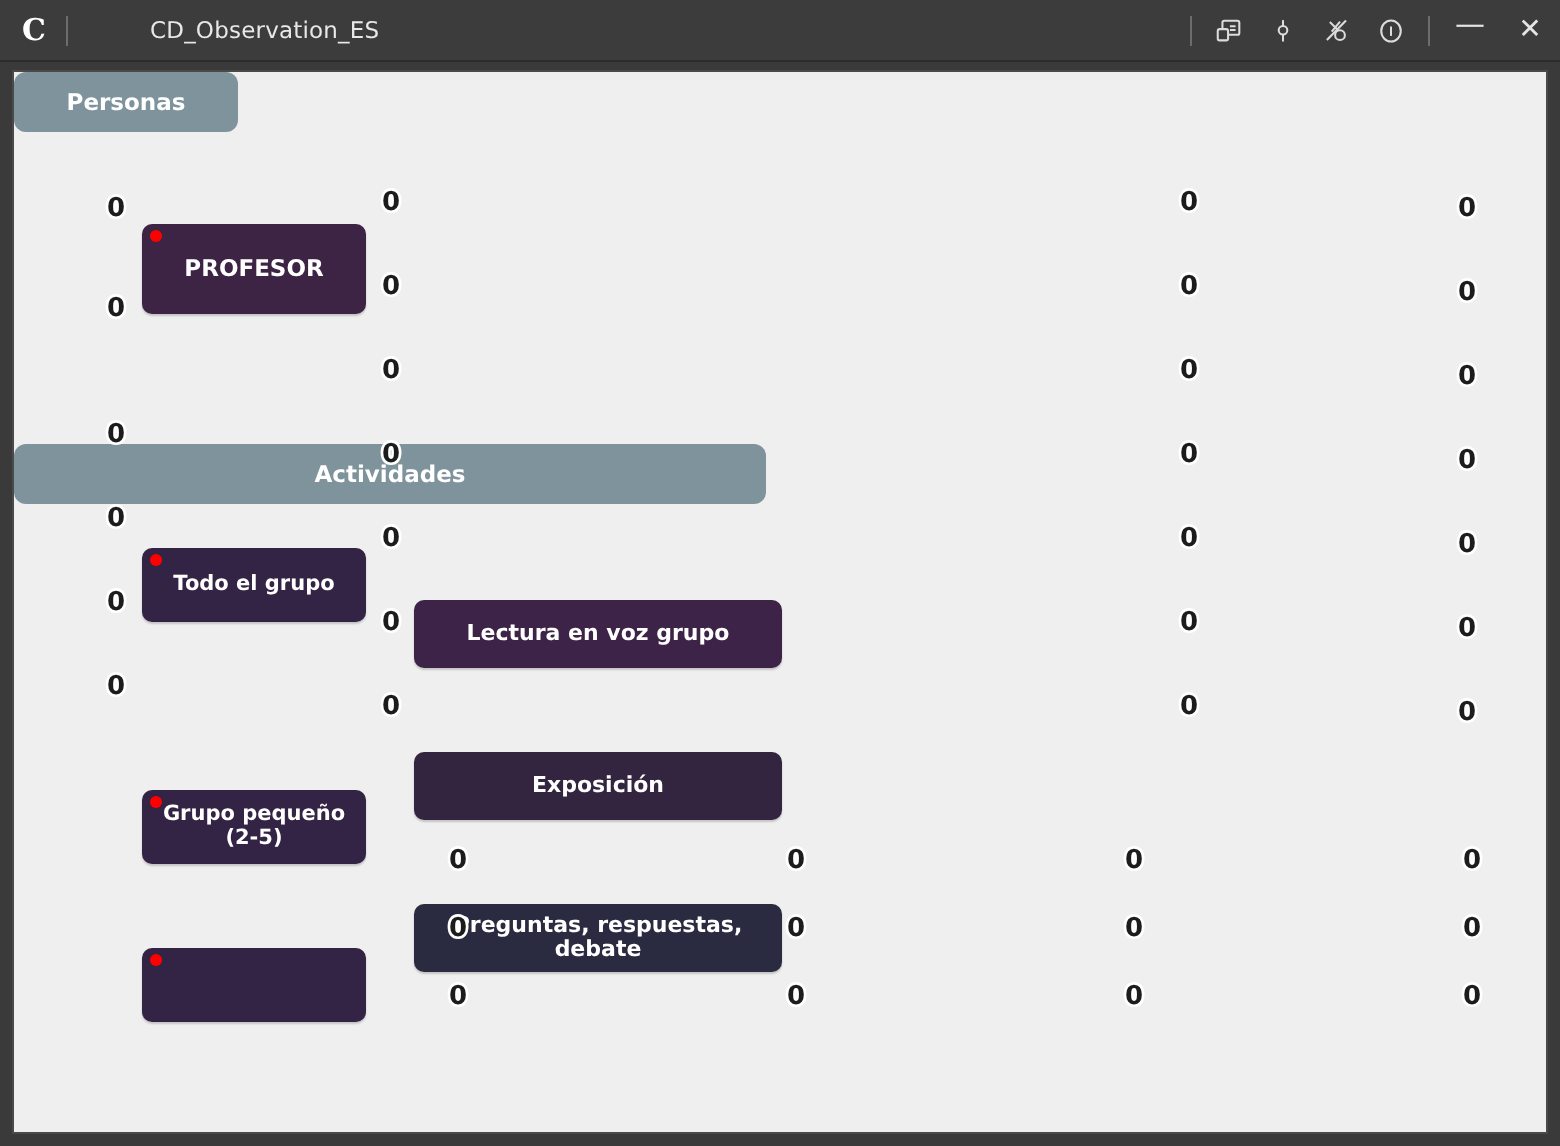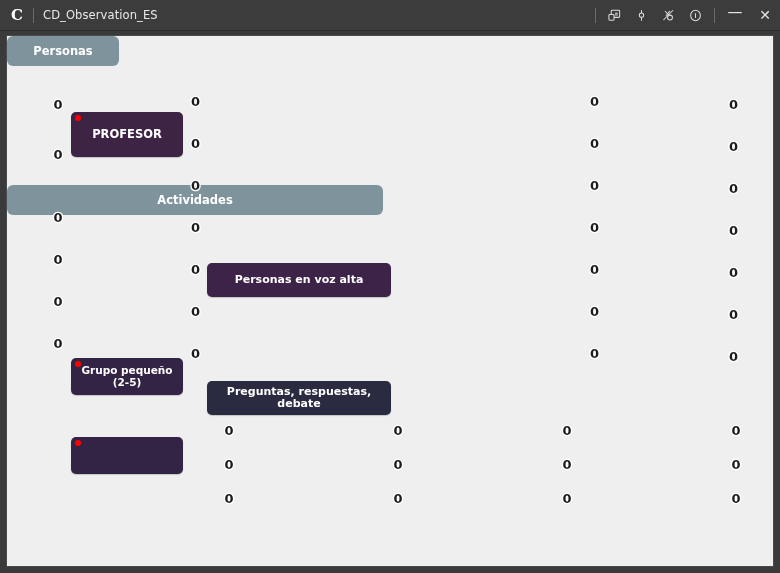--- a/index.html
+++ b/index.html
@@ -16,21 +16,21 @@
     height:30px;flex:0 0 30px;background:#3c3c3c;
     display:flex;align-items:center;color:#e9e9e9;
     border-bottom:1px solid #2c2c2c;
   }
   .logo{
     width:26px;text-align:center;font-weight:bold;font-size:15px;
     color:#ffffff;font-family:"DejaVu Serif","Liberation Serif",serif;
     margin-left:4px;
   }
   .tb-sep{width:1px;height:15px;background:#6c6c6c;margin:0 9px 0 3px;}
-  .tb-title{font-size:11.5px;color:#e8e8e8;letter-spacing:.1px;}
+  .tb-title{font-size:11.5px;color:#e8e8e8;letter-spacing:.1px;margin-left:32px;}
   .tb-spacer{flex:1 1 auto;}
   .tb-icons{display:flex;align-items:center;gap:0;}
   .tb-btn{
     width:27px;height:30px;display:flex;align-items:center;justify-content:center;
     color:#dcdcdc;
   }
   .tb-btn svg{display:block;}
   .tb-div{width:1px;height:15px;background:#6c6c6c;margin:0 5px;}
   .tb-min,.tb-close{
     width:30px;height:30px;display:flex;align-items:center;justify-content:center;
@@ -124,36 +124,43 @@
 
   <div class="content">
     <div class="board" id="board">
         <div class="hdr" style="left: 64px; top: 8px; width: 112px; height: 30px; font-size: 11.5px; background: rgb(127, 147, 157);">Personas</div>
         <div class="btn" style="left: 64px; top: 46px; width: 112px; height: 45px; background: rgb(61, 35, 68); font-size: 11.5px;">
           <div class="dot" style="background: rgb(255, 0, 0);"></div>
           <span style="padding: 0px 3px;">PROFESOR</span>
         </div>
         <div class="cnt" style="left: 42px; top: 46px; width: 18px; height: 45px;">0</div>
         <div class="cnt" style="left: 42px; top: 96px; width: 18px; height: 45px;">0</div>
+        <div class="btn" style="left: 64px; top: 163px; width: 112px; height: 37px; background: rgb(51, 35, 68); font-size: 10.5px;">
+          <div class="dot" style="background: rgb(255, 0, 0);"></div>
+          <span style="padding: 0px 3px;">Todo el grupo</span>
+        </div>
         <div class="cnt" style="left: 42px; top: 163px; width: 18px; height: 37px;">0</div>
         <div class="cnt" style="left: 42px; top: 205px; width: 18px; height: 37px;">0</div>
         <div class="btn" style="left: 64px; top: 247px; width: 112px; height: 37px; background: rgb(51, 35, 68); font-size: 10.5px;">
           <div class="dot" style="background: rgb(255, 0, 0);"></div>
           <span style="padding: 0px 3px;">Grupo pequeño (2-5)</span>
         </div>
         <div class="cnt" style="left: 42px; top: 247px; width: 18px; height: 37px;">0</div>
         <div class="btn" style="left: 64px; top: 289px; width: 112px; height: 37px; background: rgb(51, 35, 68); font-size: 10.5px;">
           <div class="dot" style="background: rgb(255, 0, 0);"></div>
         </div>
         <div class="cnt" style="left: 42px; top: 289px; width: 18px; height: 37px;">0</div>
         <div class="hdr" style="left: 200px; top: 8px; width: 376px; height: 30px; font-size: 11.5px; background: rgb(127, 147, 157);">Actividades</div>
         <div class="btn" style="left: 200px; top: 48px; width: 184px; height: 34px; background: rgb(60, 35, 71); font-size: 11px;">
-          <span style="padding: 0px 3px;">Personas en voz alta</span>
+          <span style="padding: 0px 3px;">Lectura en voz grupo</span>
         </div>
         <div class="cnt" style="left: 180px; top: 48px; width: 17px; height: 34px;">0</div>
+        <div class="btn" style="left: 200px; top: 90px; width: 184px; height: 34px; background: rgb(51, 36, 63); font-size: 11px;">
+          <span style="padding: 0px 3px;">Exposición</span>
+        </div>
         <div class="cnt" style="left: 180px; top: 90px; width: 17px; height: 34px;">0</div>
         <div class="btn" style="left: 200px; top: 132px; width: 184px; height: 34px; background: rgb(42, 42, 65); font-size: 11px;">
           <span style="padding: 0px 3px; text-align: center;">Preguntas, respuestas, debate</span>
         </div>
         <div class="cnt" style="left: 180px; top: 132px; width: 17px; height: 34px;">0</div>
         <div class="cnt" style="left: 180px; top: 174px; width: 17px; height: 34px;">0</div>
         <div class="cnt" style="left: 180px; top: 216px; width: 17px; height: 34px;">0</div>
         <div class="cnt" style="left: 180px; top: 258px; width: 17px; height: 34px;">0</div>
         <div class="cnt" style="left: 180px; top: 300px; width: 17px; height: 34px;">0</div>
         <div class="cnt" style="left: 579px; top: 48px; width: 17px; height: 34px;">0</div>

